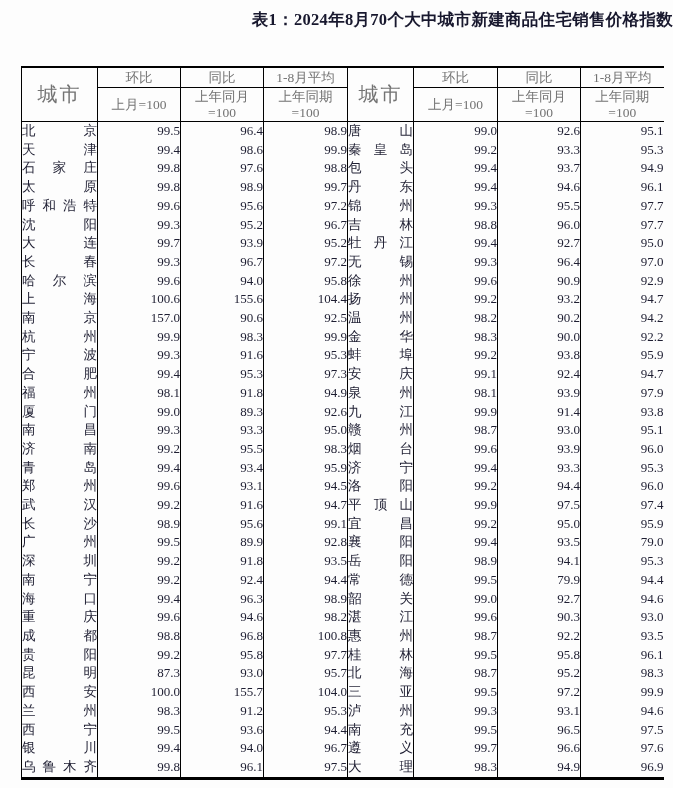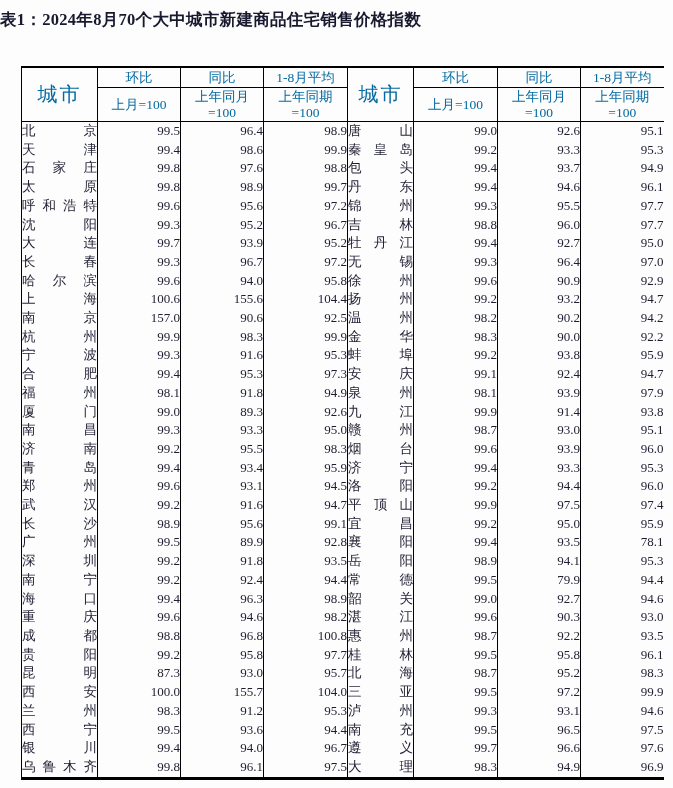--- a/index.html
+++ b/index.html
@@ -5,21 +5,21 @@
   html,body{margin:0;padding:0;}
   body{
     width:673px;height:788px;
     background:#fdfdfd;
     font-family:"Liberation Serif","DejaVu Serif",serif;
     color:#1e1e32;
     position:relative;
     overflow:hidden;
   }
   .title{
-    text-align:left;
+    text-align:right;
     font-weight:bold;
     font-size:16.5px;
     padding-top:9px;
     color:#18182e;
     letter-spacing:.3px;
   }
   table.idx{
     position:absolute;
     left:21px;top:66px;
     width:642px;
@@ -32,21 +32,21 @@
   table.idx th, table.idx td{
     padding:0;
     font-weight:normal;
     border-left:1px solid #000;
     vertical-align:middle;
   }
   thead th{
     font-size:13.5px;
     text-align:center;
     border-bottom:1px solid #000;
-    color:#0369a1;
+    color:#737373;
   }
   thead tr.h1 th{height:19px;line-height:19px;}
   thead tr.h2 th{height:33px;}
   thead th .subline{display:block;line-height:15.5px;}
   thead th.cityhead{font-size:20px;letter-spacing:2px;}
   tbody td{
     height:18.7px;
     font-size:13px;
     line-height:18.7px;
   }
@@ -574,21 +574,21 @@
         <td class="num">89.9</td>
         <td class="num">92.8</td>
         <td class="city">
           <span class="cityname">
             <span>襄</span>
             <span>阳</span>
           </span>
         </td>
         <td class="num">99.4</td>
         <td class="num">93.5</td>
-        <td class="num">78.1</td>
+        <td class="num">79.0</td>
       </tr>
       <tr>
         <td class="city">
           <span class="cityname">
             <span>深</span>
             <span>圳</span>
           </span>
         </td>
         <td class="num">99.2</td>
         <td class="num">91.8</td>

